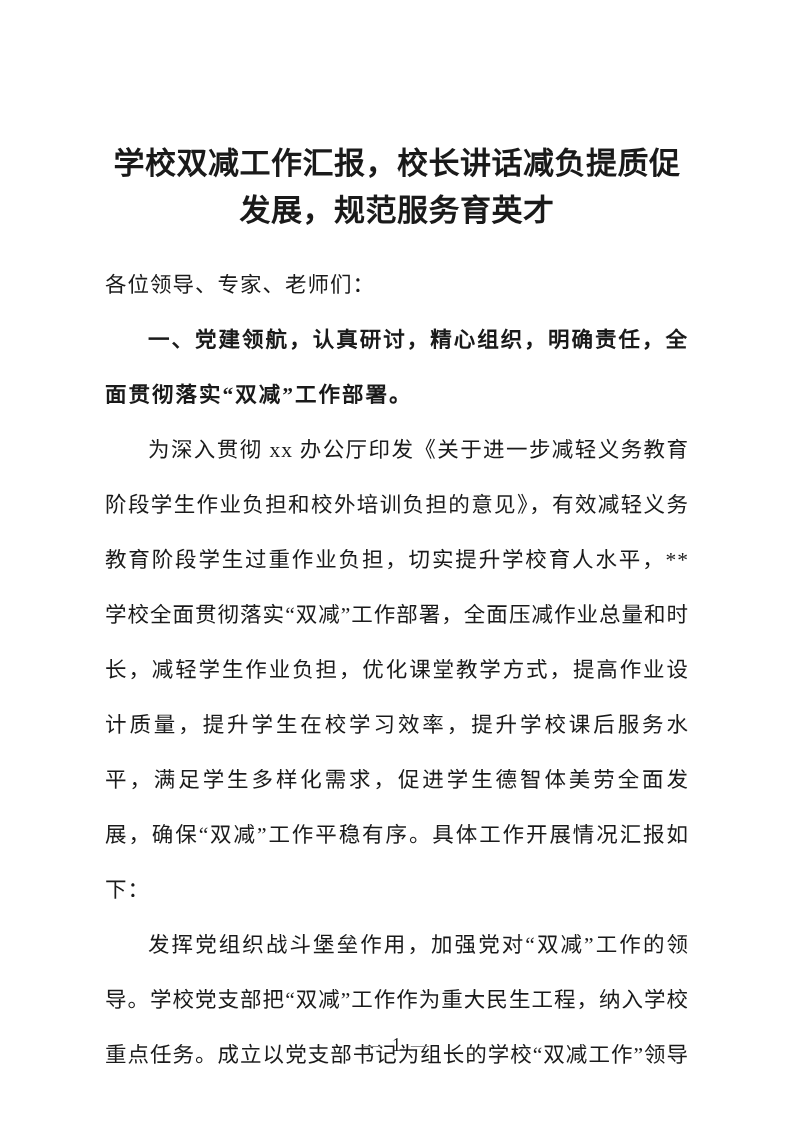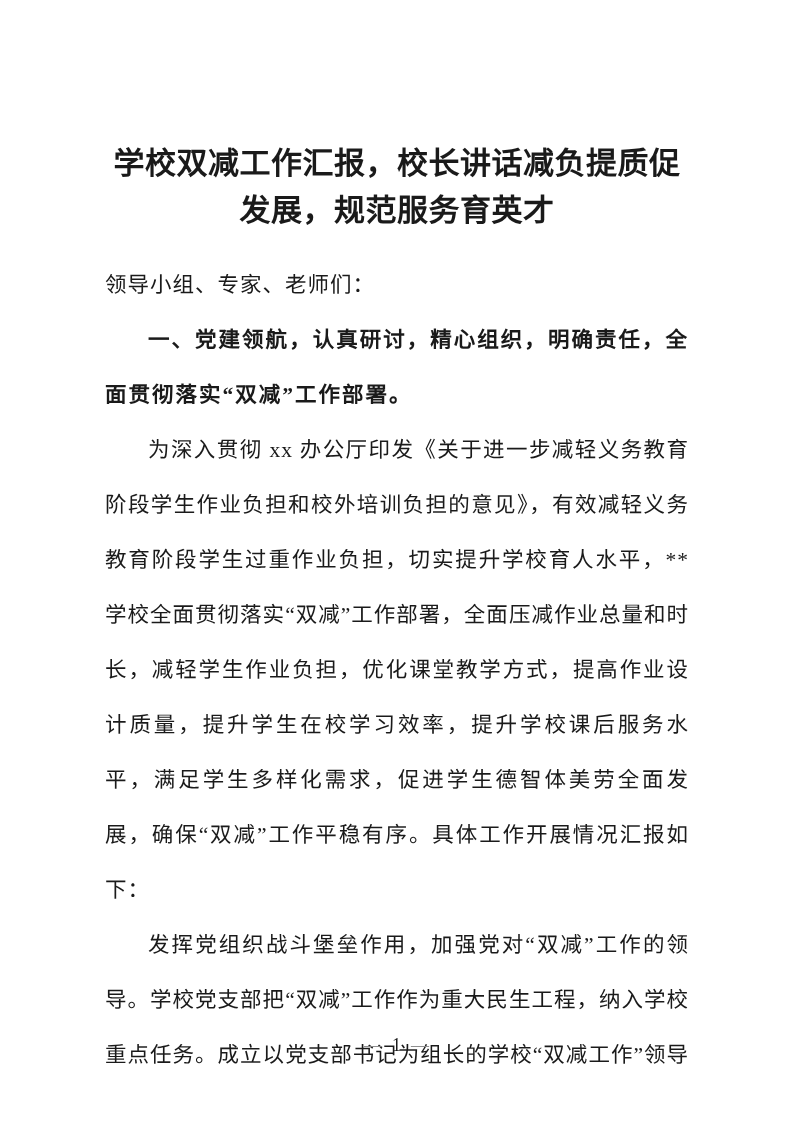--- a/index.html
+++ b/index.html
@@ -67,21 +67,21 @@
     color: #1a1a1a;
   }
 </style>
 </head>
 <body>
 
 <div class="page">
   <div class="content">
     <h1 class="title">学校双减工作汇报，校长讲话减负提质促发展，规范服务育英才</h1>
     <div class="body-text">
-      <p class="salutation">领导小组、专家、老师们：</p>
+      <p class="salutation">各位领导、专家、老师们：</p>
       <p class="para heading">一、党建领航，认真研讨，精心组织，明确责任，全面贯彻落实“双减”工作部署。</p>
       <p class="para">为深入贯彻 xx 办公厅印发《关于进一步减轻义务教育阶段学生作业负担和校外培训负担的意见》，有效减轻义务教育阶段学生过重作业负担，切实提升学校育人水平，**学校全面贯彻落实“双减”工作部署，全面压减作业总量和时长，减轻学生作业负担，优化课堂教学方式，提高作业设计质量，提升学生在校学习效率，提升学校课后服务水平，满足学生多样化需求，促进学生德智体美劳全面发展，确保“双减”工作平稳有序。具体工作开展情况汇报如下：</p>
       <p class="para">发挥党组织战斗堡垒作用，加强党对“双减”工作的领导。学校党支部把“双减”工作作为重大民生工程，纳入学校重点任务。成立以党支部书记为组长的学校“双减工作”领导小组，组员由**和各年级负责人组成。</p>
 
     </div>
   </div>
   <div class="footer">
     <span class="dash">—</span><span class="pagenum">1</span><span class="dash">—</span>
   </div>
 </div>

